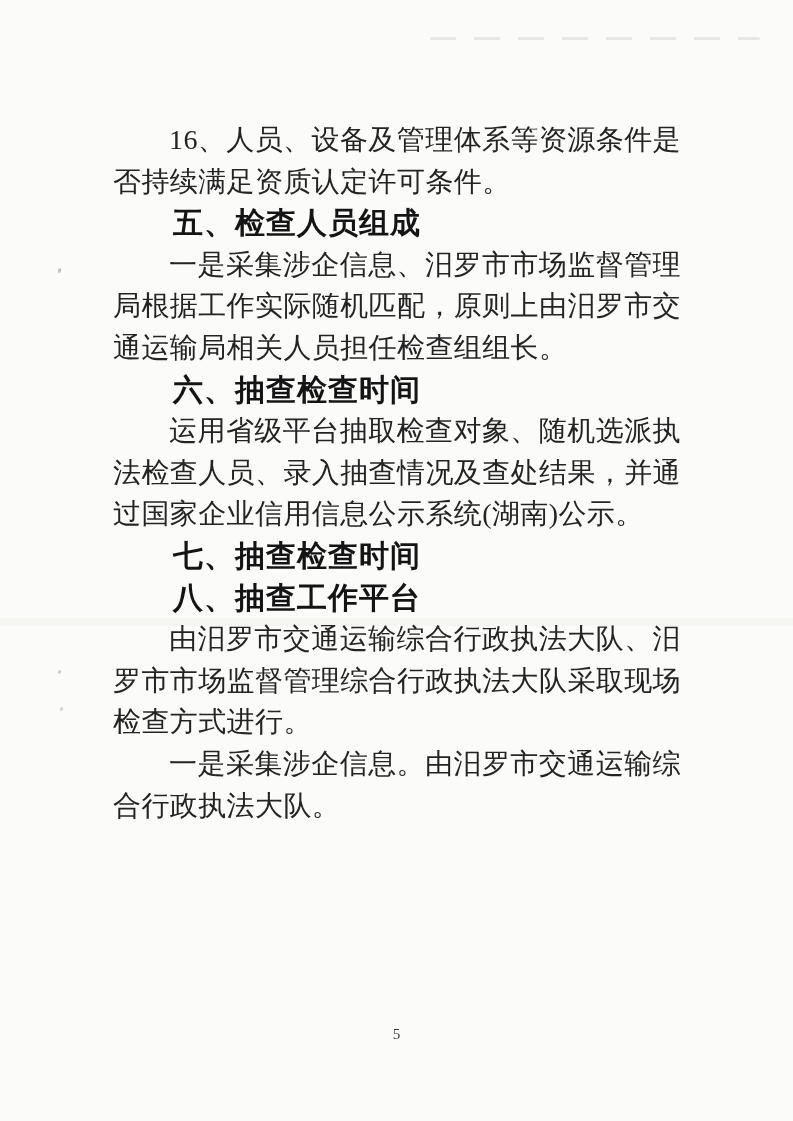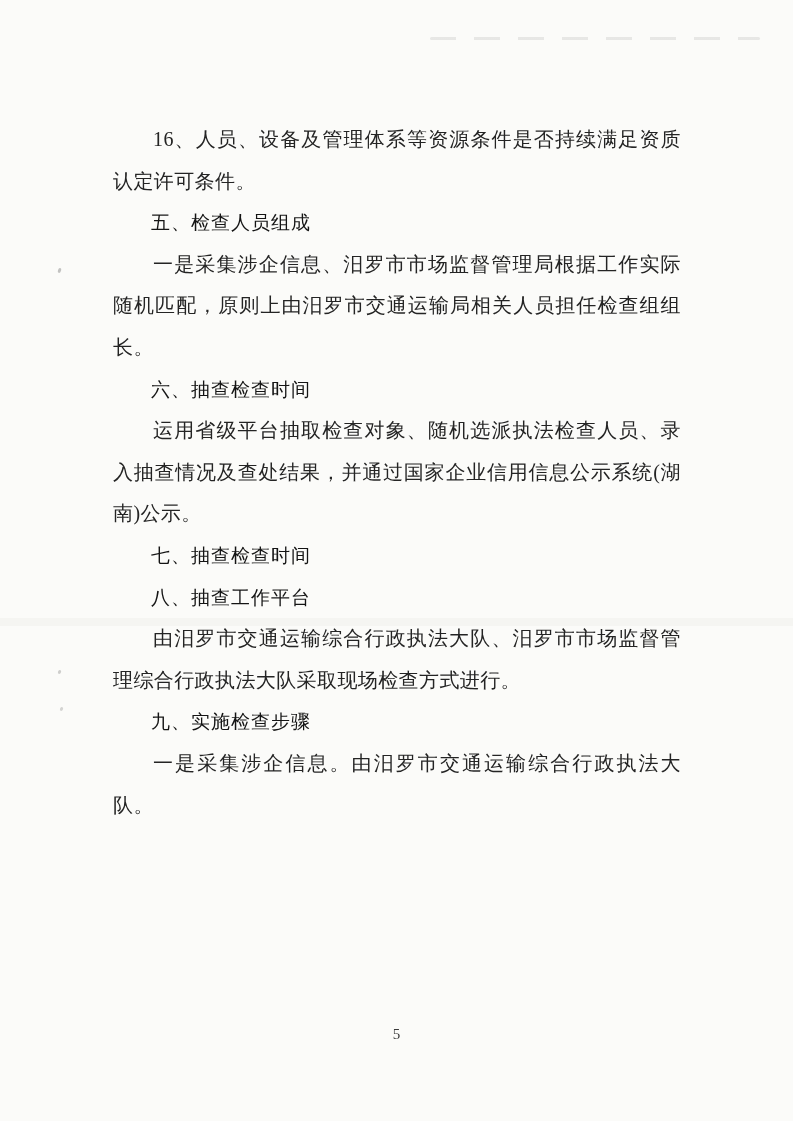--- a/index.html
+++ b/index.html
@@ -22,31 +22,31 @@
     background: var(--paper);
     font-family: "Liberation Serif", "DejaVu Serif", serif;
   }
   .content {
     position: absolute;
     left: 113px;
     top: 119px;
     width: 568px;
   }
   .content p {
-    font-size: 20px;
+    font-size: 28px;
     line-height: 41.6px;
     color: var(--ink);
     text-align: justify;
     text-indent: 2em;
     letter-spacing: 0.4px;
   }
   .content h2 {
     font-family: "Liberation Sans", "DejaVu Sans", sans-serif;
-    font-weight: 400;
-    font-size: 19px;
+    font-weight: 700;
+    font-size: 30px;
     line-height: 41.6px;
     color: var(--ink-heading);
     text-indent: 2em;
     letter-spacing: 1px;
   }
   .page-number {
     position: absolute;
     left: 0;
     right: 0;
     top: 1026px;
@@ -104,19 +104,18 @@
 
   <main class="content">
     <p>16、人员、设备及管理体系等资源条件是否持续满足资质认定许可条件。</p>
     <h2>五、检查人员组成</h2>
     <p>一是采集涉企信息、汨罗市市场监督管理局根据工作实际随机匹配，原则上由汨罗市交通运输局相关人员担任检查组组长。</p>
     <h2>六、抽查检查时间</h2>
     <p>运用省级平台抽取检查对象、随机选派执法检查人员、录入抽查情况及查处结果，并通过国家企业信用信息公示系统(湖南)公示。</p>
     <h2>七、抽查检查时间</h2>
     <h2>八、抽查工作平台</h2>
     <p>由汨罗市交通运输综合行政执法大队、汨罗市市场监督管理综合行政执法大队采取现场检查方式进行。</p>
-    <h2>九、实施检查步骤</h2>
     <p>一是采集涉企信息。由汨罗市交通运输综合行政执法大队。</p>
   </main>
 
   <div class="page-number">5</div>
 
 </div>
 
 </body></html>

